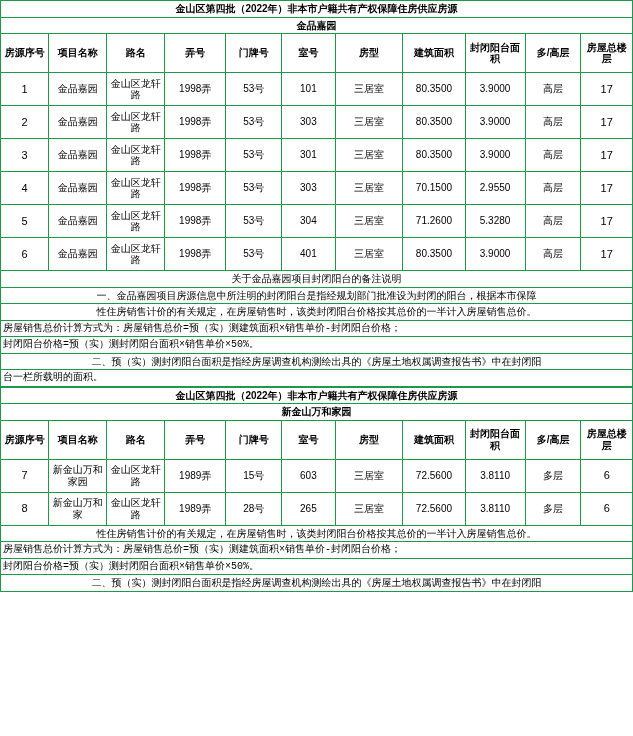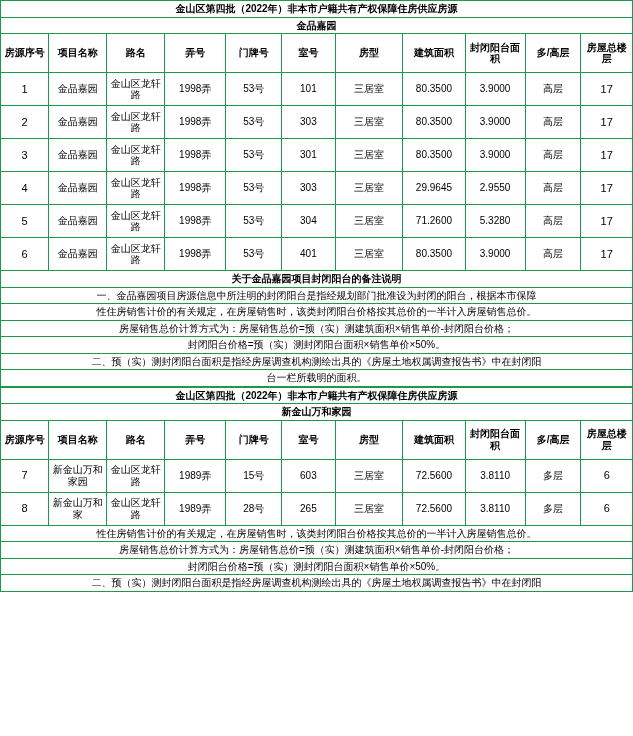--- a/index.html
+++ b/index.html
@@ -57,32 +57,33 @@
   }
   td.cell {
     height: 28px;
     font-size: 10px;
   }
   td.cell.num {
     font-size: 11px;
   }
   .note-title td {
     font-size: 12.5px;
-    font-weight: bold;
+    font-weight: normal;
     padding: 4px 2px;
   }
   .note-body td {
     font-size: 11px;
     text-align: left;
     line-height: 1.55;
     padding: 3px 6px 3px 6px;
     text-indent: 0;
   }
   .note-body td.center {
-    text-align: center;
+    text-align: left;
+    font-family: Liberation Mono, monospace;
   }
   .note-body td.indent {
   }
 </style>
 </head>
 <body>
 
 <div class="page">
 
   <div class="block">
@@ -161,21 +162,21 @@
           <td class="cell num">17</td>
         </tr>
         <tr>
           <td class="cell num">4</td>
           <td class="cell">金品嘉园</td>
           <td class="cell">金山区龙轩路</td>
           <td class="cell">1998弄</td>
           <td class="cell">53号</td>
           <td class="cell">303</td>
           <td class="cell">三居室</td>
-          <td class="cell">29.9645</td>
+          <td class="cell">70.1500</td>
           <td class="cell">2.9550</td>
           <td class="cell">高层</td>
           <td class="cell num">17</td>
         </tr>
         <tr>
           <td class="cell num">5</td>
           <td class="cell">金品嘉园</td>
           <td class="cell">金山区龙轩路</td>
           <td class="cell">1998弄</td>
           <td class="cell">53号</td>

